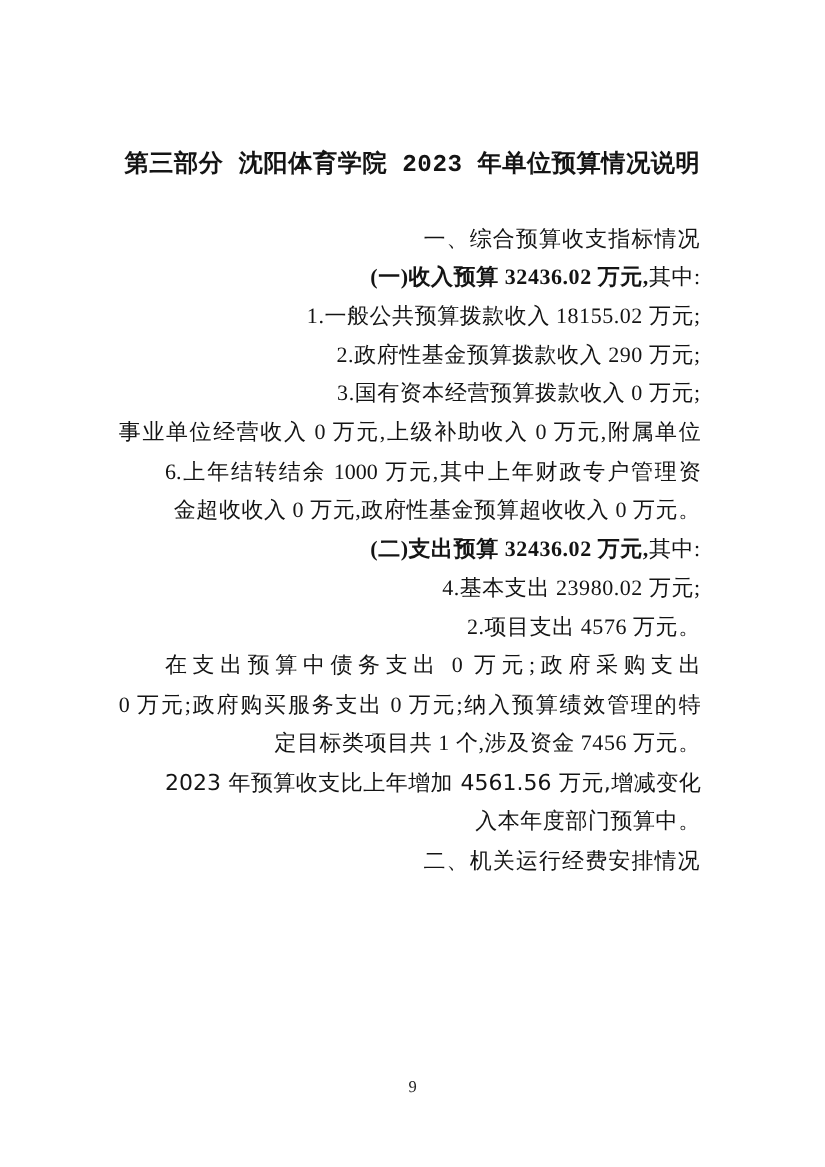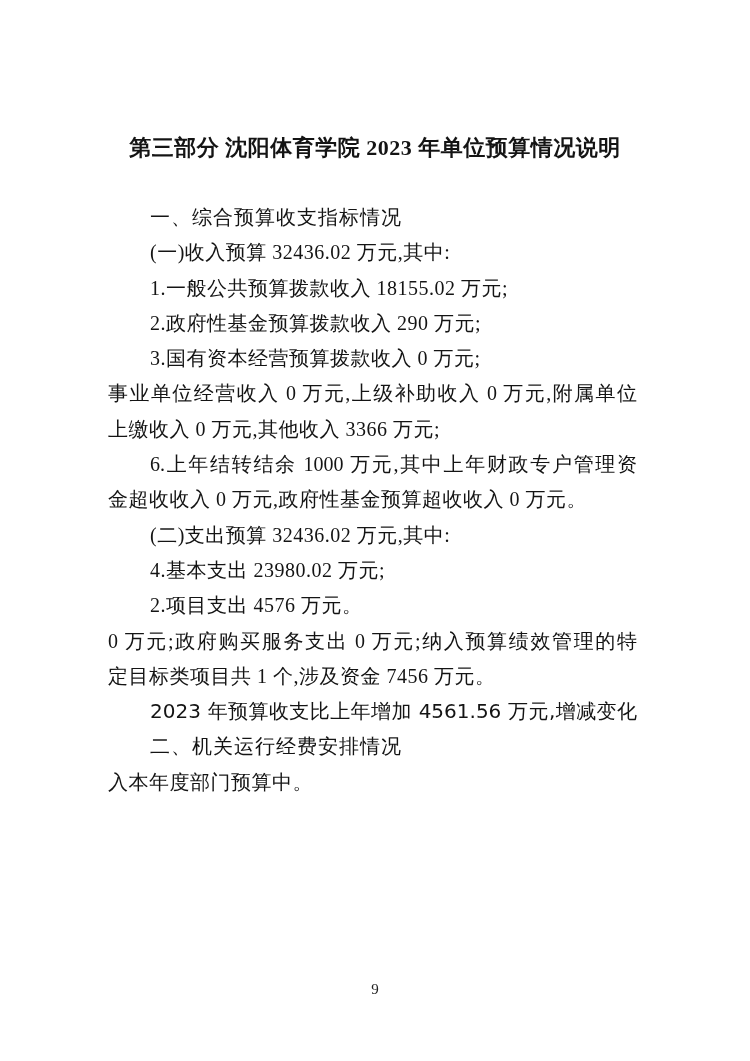--- a/index.html
+++ b/index.html
@@ -15,51 +15,52 @@
     color: #141414;
     overflow: hidden;
   }
   .title {
     position: absolute;
     left: 0; top: 133px;
     width: 750px;
     text-align: center;
     font-size: 22px;
     font-weight: bold;
-    font-family: Liberation Serif, serif;
+    font-family: Liberation Mono, monospace;
     letter-spacing: 0.5px;
     white-space: nowrap;
   }
   .body-block {
     position: absolute;
     left: 108px; top: 200px;
     width: 529px;
   }
   .line {
     font-size: 20px;
     line-height: 35.3px;
     height: 35.3px;
     letter-spacing: 0.5px;
     white-space: nowrap;
+    text-align: right;
   }
   .line.j {                 
     white-space: normal;
     text-align: justify;
     text-align-last: justify;
     letter-spacing: 0;
   }
   .ind { text-indent: 42px; }   
   .h {                          
     font-family: "DejaVu Sans", sans-serif;
     letter-spacing: 1px;
   }
   .sans {                       
     font-family: "DejaVu Sans", sans-serif;
   }
-  .kb { font-weight: normal; }    
+  .kb { font-weight: bold; }    
   .footer {
     position: absolute;
     left: 0; top: 981px;
     width: 750px;
     text-align: center;
     font-size: 15px;
     color: #222;
   }
 </style>
 </head>
@@ -73,35 +74,35 @@
 
     <div class="line h ind">一、综合预算收支指标情况</div>
 
     <div class="line ind"><span class="kb">(一)收入预算 32436.02 万元,</span><span>其中:</span></div>
 
     <div class="line ind">1.一般公共预算拨款收入 18155.02 万元;</div>
     <div class="line ind">2.政府性基金预算拨款收入 290 万元;</div>
     <div class="line ind">3.国有资本经营预算拨款收入 0 万元;</div>
 
     <div class="line j">事业单位经营收入 0 万元,上级补助收入 0 万元,附属单位</div>
-    <div class="line">上缴收入 0 万元,其他收入 3366 万元;</div>
 
     <div class="line j ind">6.上年结转结余 1000 万元,其中上年财政专户管理资</div>
     <div class="line">金超收收入 0 万元,政府性基金预算超收收入 0 万元。</div>
 
     <div class="line ind"><span class="kb">(二)支出预算 32436.02 万元,</span><span>其中:</span></div>
 
     <div class="line ind">4.基本支出 23980.02 万元;</div>
     <div class="line ind">2.项目支出 4576 万元。</div>
 
+    <div class="line j ind">在支出预算中债务支出 0 万元;政府采购支出</div>
     <div class="line j">0 万元;政府购买服务支出 0 万元;纳入预算绩效管理的特</div>
     <div class="line">定目标类项目共 1 个,涉及资金 7456 万元。</div>
 
     <div class="line j ind sans">2023 年预算收支比上年增加 4561.56 万元,增减变化</div>
+    <div class="line sans">入本年度部门预算中。</div>
+
     <div class="line h ind">二、机关运行经费安排情况</div>
-
-    <div class="line sans">入本年度部门预算中。</div>
 
   </div>
 
   <div class="footer">9</div>
 
 </div>
 
 </body></html>

